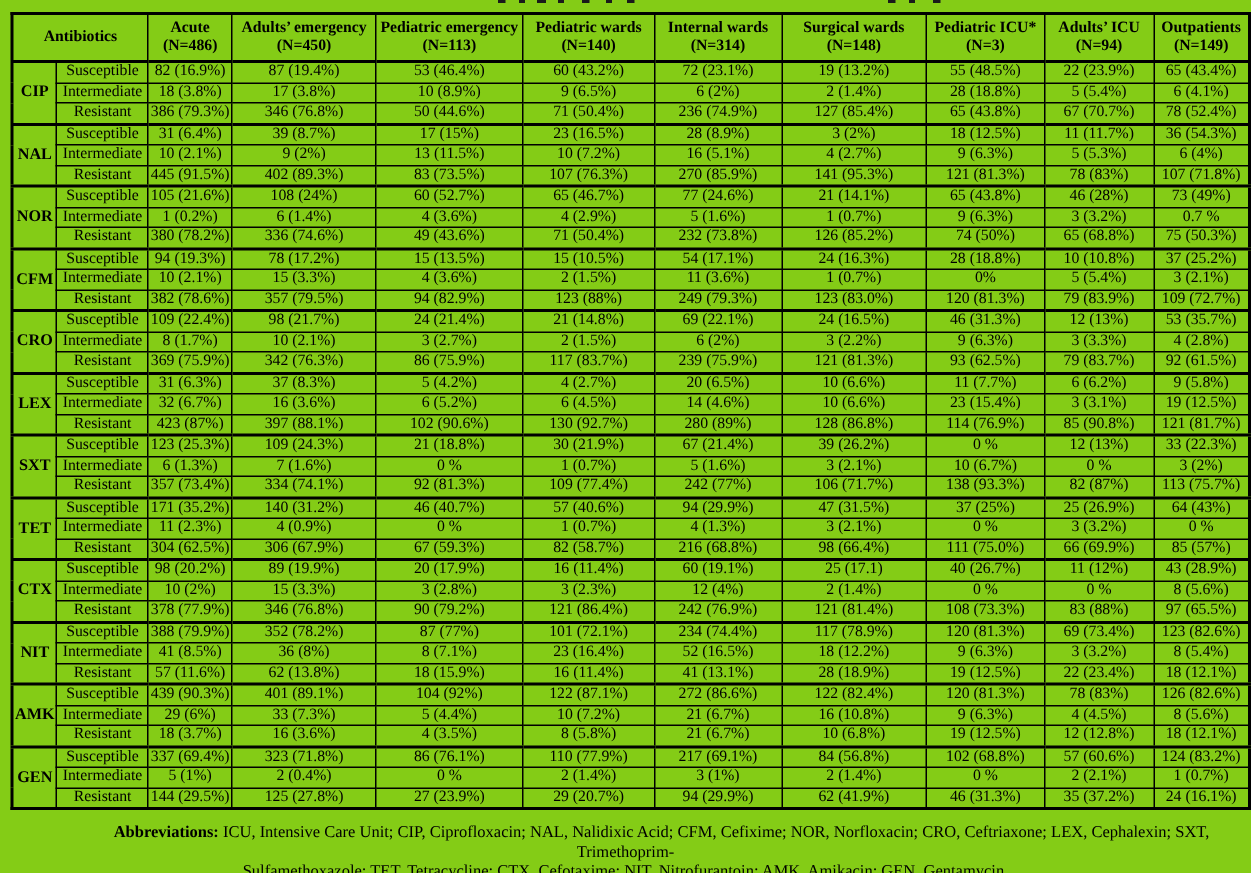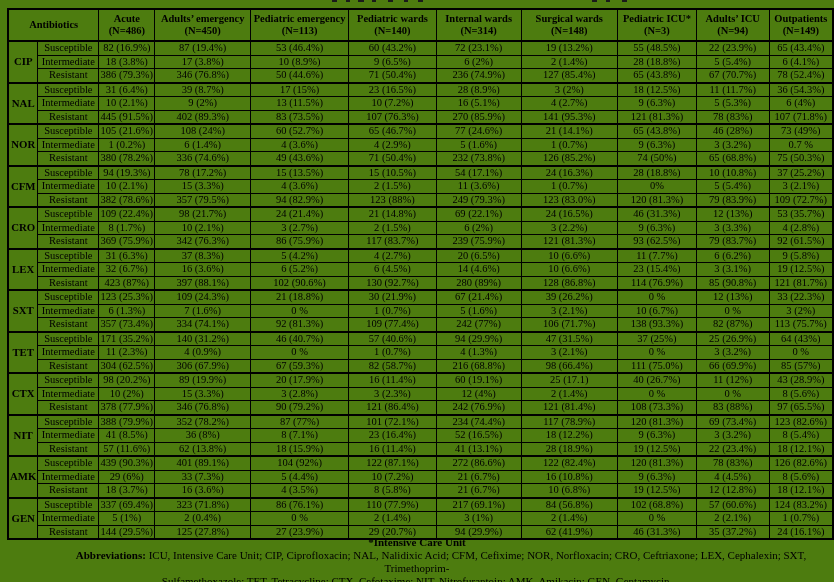--- a/index.html
+++ b/index.html
@@ -1,17 +1,17 @@
 <!DOCTYPE html>
 <html><head>
 <meta charset="utf-8">
 <style>
   html, body { margin:0; padding:0; background:#ffffff; }
   body { width:834px; height:582px; font-family:"Liberation Serif", serif; color:#000; }
-  .page { position:relative; width:834px; height:582px; overflow:hidden; background:#4d7c0f; }
+  .page { position:relative; width:834px; height:582px; overflow:hidden; background:#84cc16; }
 
   
   .crop-strip { position:absolute; top:0; left:0; width:834px; height:3px; }
   .crop-strip i { position:absolute; top:0; height:2px; background:#1a1a1a; }
 
   table.res { position:absolute; left:7px; top:8px; border-collapse:collapse; table-layout:fixed; border:2px solid #000; }
   .res th, .res td { border:1px solid #000; padding:0 1px; text-align:center; vertical-align:middle; overflow:hidden; }
 
   .res thead th { font-weight:bold; font-size:10.5px; line-height:1.12; height:30px; border-bottom:2px solid #000; white-space:nowrap; }
   .res tbody td, .res tbody th { font-size:10.5px; line-height:1; height:12.5px; white-space:nowrap; }
@@ -537,20 +537,19 @@
           <td>29 (20.7%)</td>
           <td>94 (29.9%)</td>
           <td>62 (41.9%)</td>
           <td>46 (31.3%)</td>
           <td>35 (37.2%)</td>
           <td>24 (16.1%)</td>
         </tr>
       </tbody>
   </table>
 
-  <div class="footnote">*Intensive Care Unit</div>
 
   <div class="abbrev">
     <span class="blabel">Abbreviations:</span><span> ICU, Intensive Care Unit; CIP, Ciprofloxacin; NAL, Nalidixic Acid; CFM, Cefixime; NOR, Norfloxacin; CRO, Ceftriaxone; LEX, Cephalexin; SXT, Trimethoprim-</span><br>
     <span>Sulfamethoxazole; TET, Tetracycline; CTX, Cefotaxime; NIT, Nitrofurantoin; AMK, Amikacin; GEN, Gentamycin.</span>
   </div>
 
 </div>
 
 </body></html>

